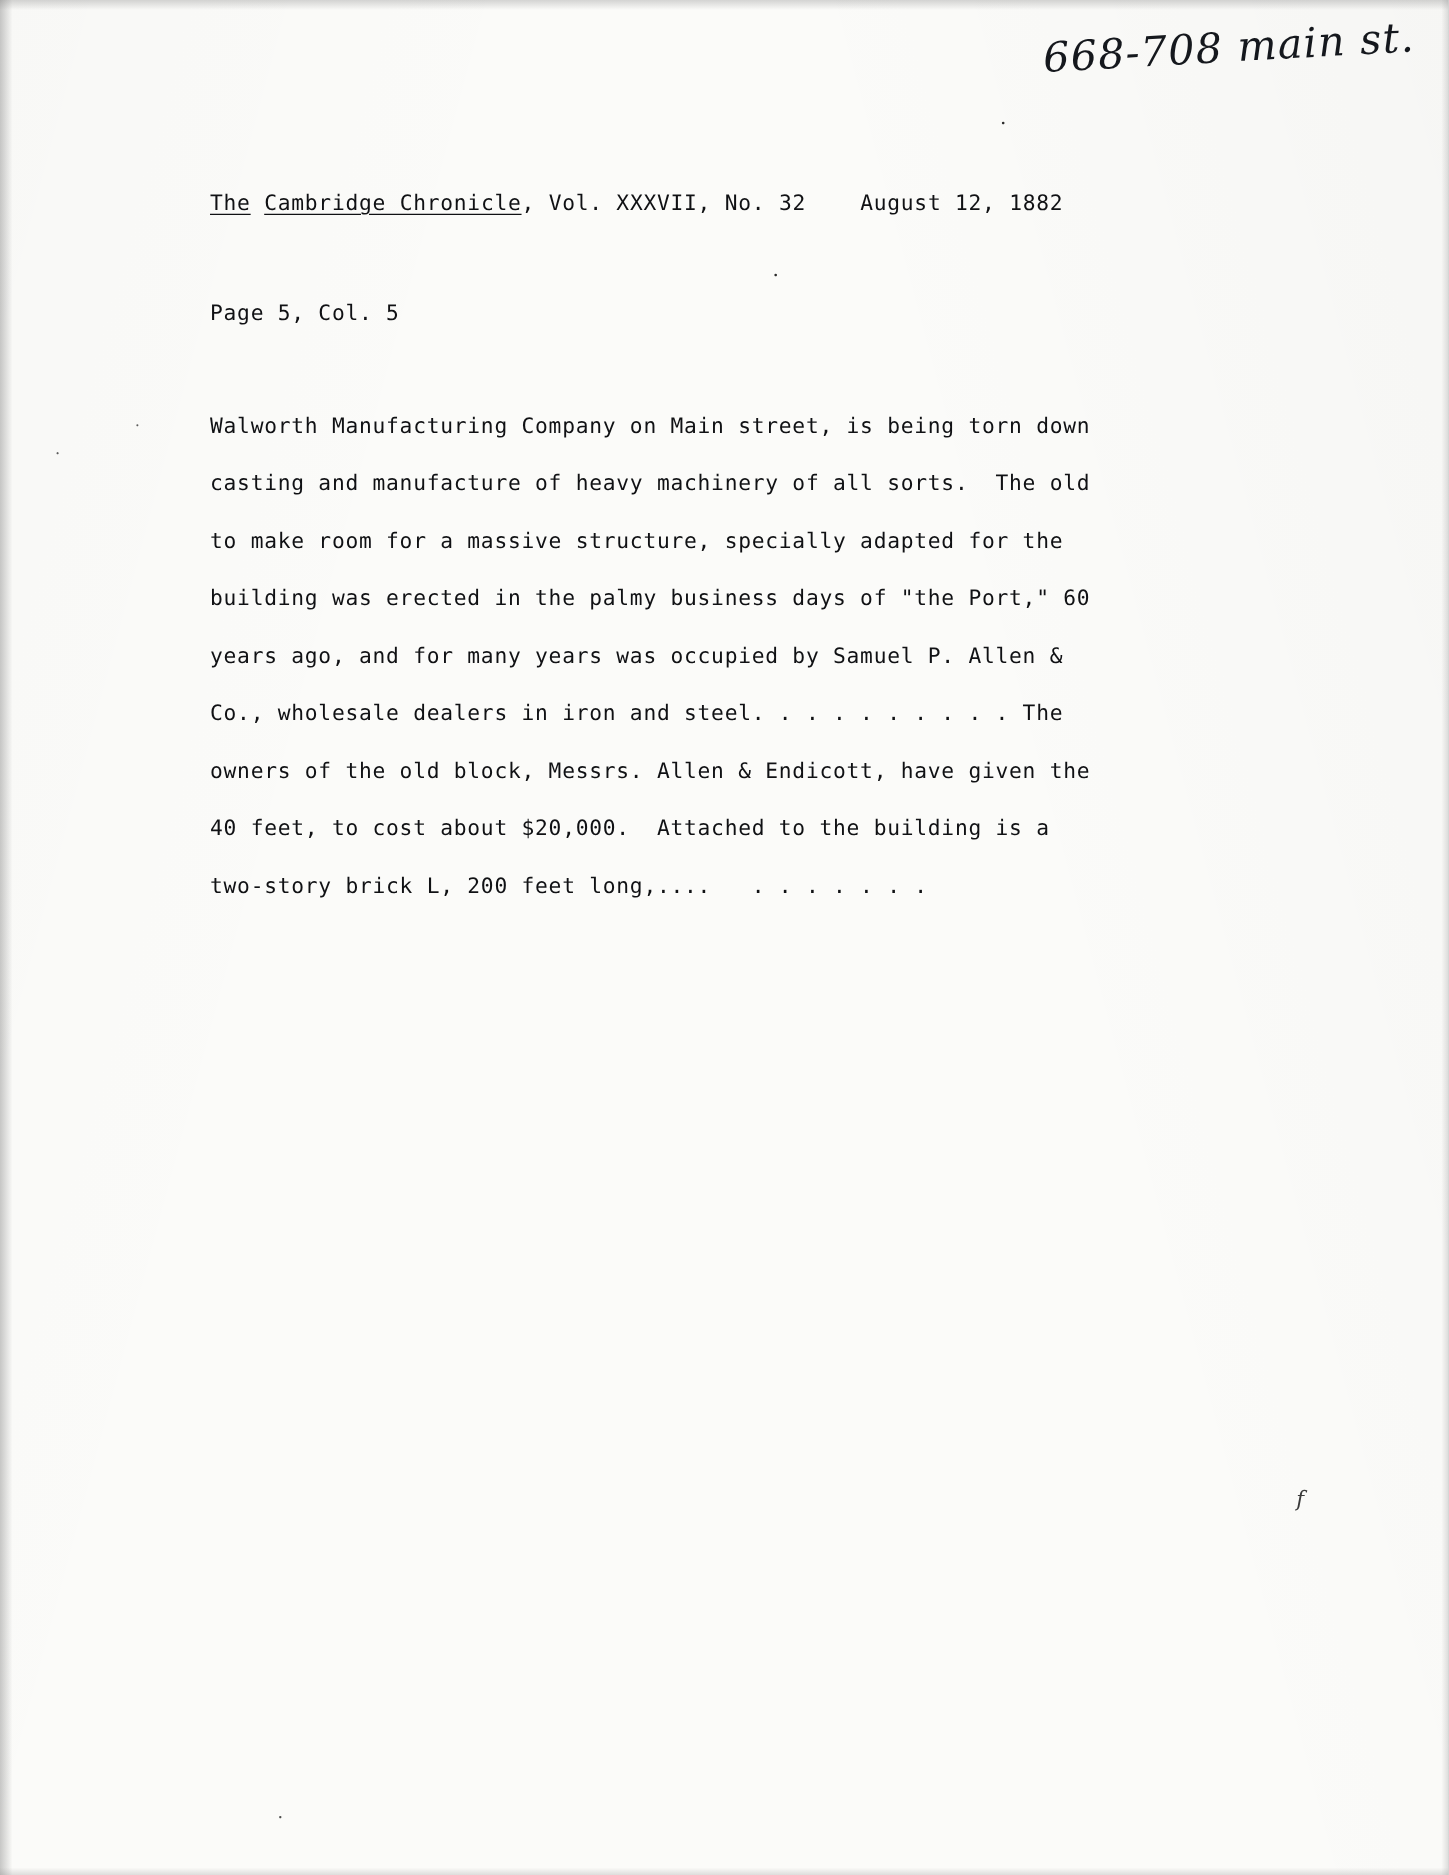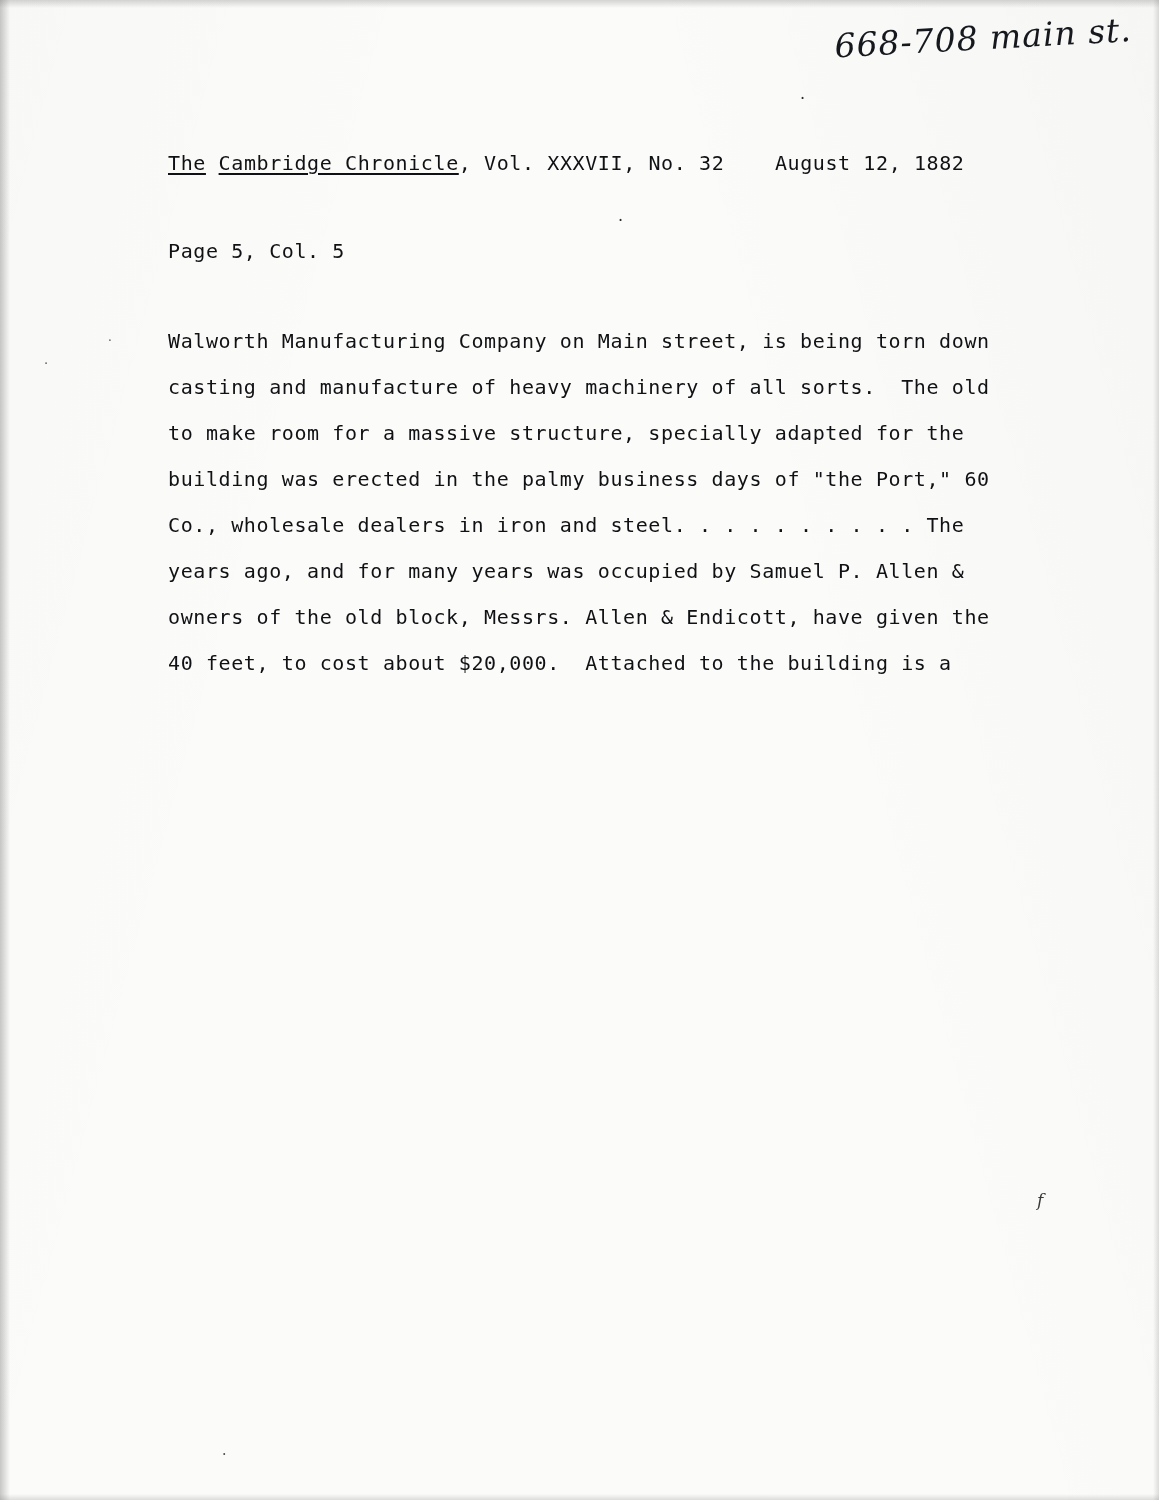--- a/index.html
+++ b/index.html
@@ -68,21 +68,21 @@
     transform-origin: right top;
     white-space: nowrap;
   }
 
   .typed {
     position: absolute;
     left: 168px;
     top: 140px;
     width: 920px;
     color: #101114;
-    font-size: 20px;
+    font-size: 17px;
     line-height: 46px;
     letter-spacing: 0.6px;
   }
 
   .hdr-line {
     white-space: pre;
     margin: 0 0 0 0;
   }
   .u { text-decoration: underline; text-underline-offset: 3px; }
 
@@ -134,24 +134,25 @@
     <div class="hdr-line"><span class="u">The</span> <span class="u">Cambridge Chronicle</span><span>, </span><span>Vol. XXXVII,</span><span> </span><span>No. 32</span><span>    </span><span>August 12, 1882</span></div>
 
     <div class="pagecol">Page 5, Col. 5</div>
 
 
     <div class="body-block">
       <p class="body-line">Walworth Manufacturing Company on Main street, is being torn down</p>
       <p class="body-line">casting and manufacture of heavy machinery of all sorts.  The old</p>
       <p class="body-line">to make room for a massive structure, specially adapted for the</p>
       <p class="body-line">building was erected in the palmy business days of "the Port," 60</p>
+      <p class="body-line">years ago, and for many years was occupied by Samuel P. Allen &amp;</p>
       <p class="body-line">Co., wholesale dealers in iron and steel. . . . . . . . . . The</p>
-      <p class="body-line">years ago, and for many years was occupied by Samuel P. Allen &amp;</p>
       <p class="body-line">owners of the old block, Messrs. Allen &amp; Endicott, have given the</p>
       <p class="body-line">40 feet, to cost about $20,000.  Attached to the building is a</p>
+      <p class="body-line">two-story brick L, 200 feet long,....   . . . . . . .</p>
     </div>
   </div>
 
   <div class="stray-mark mark-a">.</div>
   <div class="stray-mark mark-b">.</div>
   <div class="stray-mark mark-c">f</div>
   <div class="stray-mark mark-d">.</div>
   <div class="stray-mark mark-e">.</div>
   <div class="stray-mark mark-f">.</div>
 </div>

